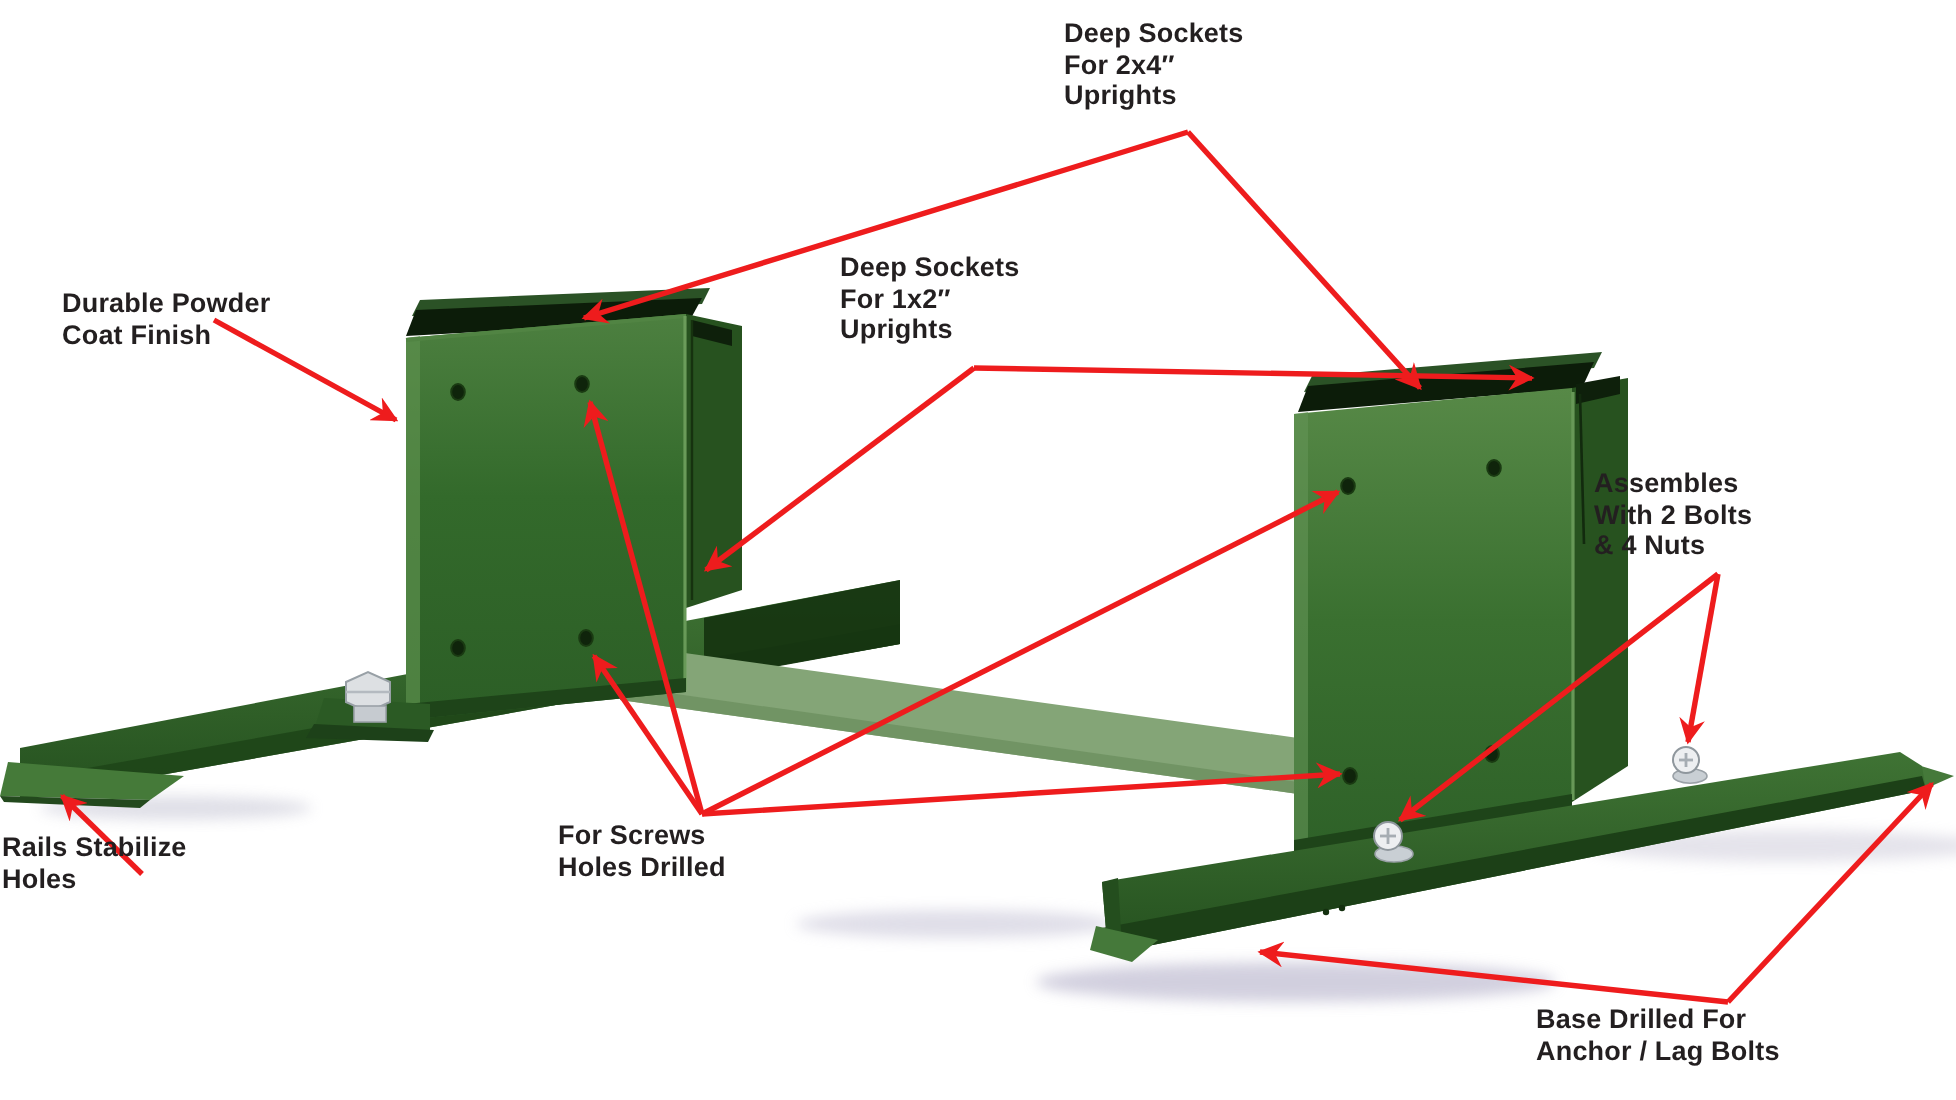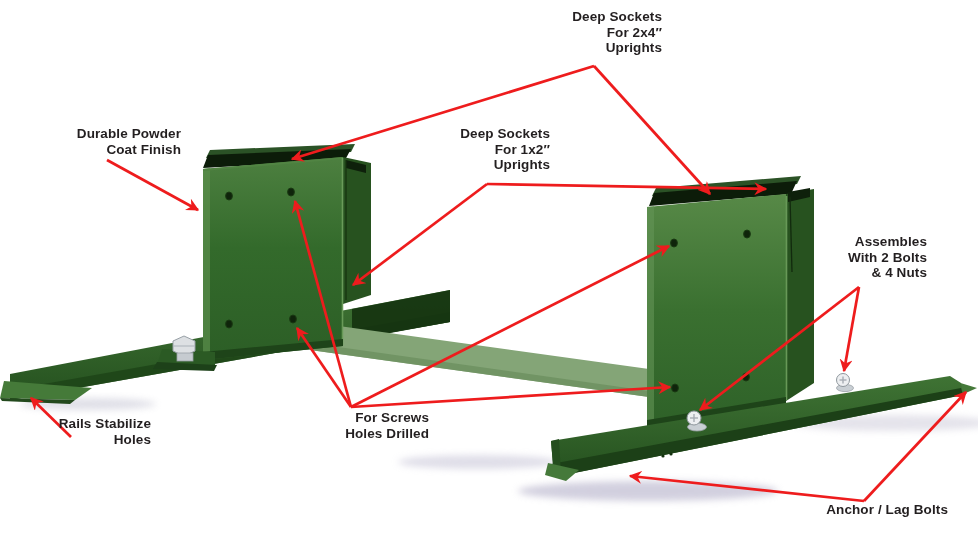--- a/index.html
+++ b/index.html
@@ -6,21 +6,21 @@
   .stage{
     position:relative;width:978px;height:550px;overflow:hidden;
     background:var(--background,#ffffff);
     font-family:"Liberation Sans",sans-serif;
   }
   .stage svg{position:absolute;left:0;top:0;}
   .label{
     position:absolute;
     font-weight:bold;font-size:13.5px;line-height:15.5px;
     color:var(--text-black,#231f20);
-    text-align:right;letter-spacing:0.1px;
+    text-align:left;letter-spacing:0.1px;
   }
   .label span{display:block;}
   .arrow{stroke:var(--arrow-red,#ee1c1d);stroke-width:2.7;fill:none;}
   .arrowhead{fill:var(--arrow-red,#ee1c1d);}
 </style>
 </head>
 <body>
 
 <div class="stage">
 
@@ -152,21 +152,21 @@
       <line class="arrow" x1="864" y1="501" x2="966" y2="392" marker-end="url(#ah)"></line>
     </g>
   </svg>
 
   <div class="label" style="left:532px;top:9px;width:130px">
     <span>Deep Sockets</span>
     <span>For 2x4″</span>
     <span>Uprights</span>
   </div>
 
-  <div class="label" style="left:31px;top:126px;width:150px">
+  <div class="label" style="left:31px;top:144px;width:150px">
     <span>Durable Powder</span>
     <span>Coat Finish</span>
   </div>
 
   <div class="label" style="left:420px;top:126px;width:130px">
     <span>Deep Sockets</span>
     <span>For 1x2″</span>
     <span>Uprights</span>
   </div>
 
@@ -180,16 +180,17 @@
     <span>Rails Stabilize</span>
     <span>Holes</span>
   </div>
 
   <div class="label" style="left:279px;top:410px;width:150px">
     <span>For Screws</span>
     <span>Holes Drilled</span>
   </div>
 
   <div class="label" style="left:768px;top:502px;width:180px">
+    <span>Base Drilled For</span>
     <span>Anchor / Lag Bolts</span>
   </div>
 
 </div>
 
 </body></html>

